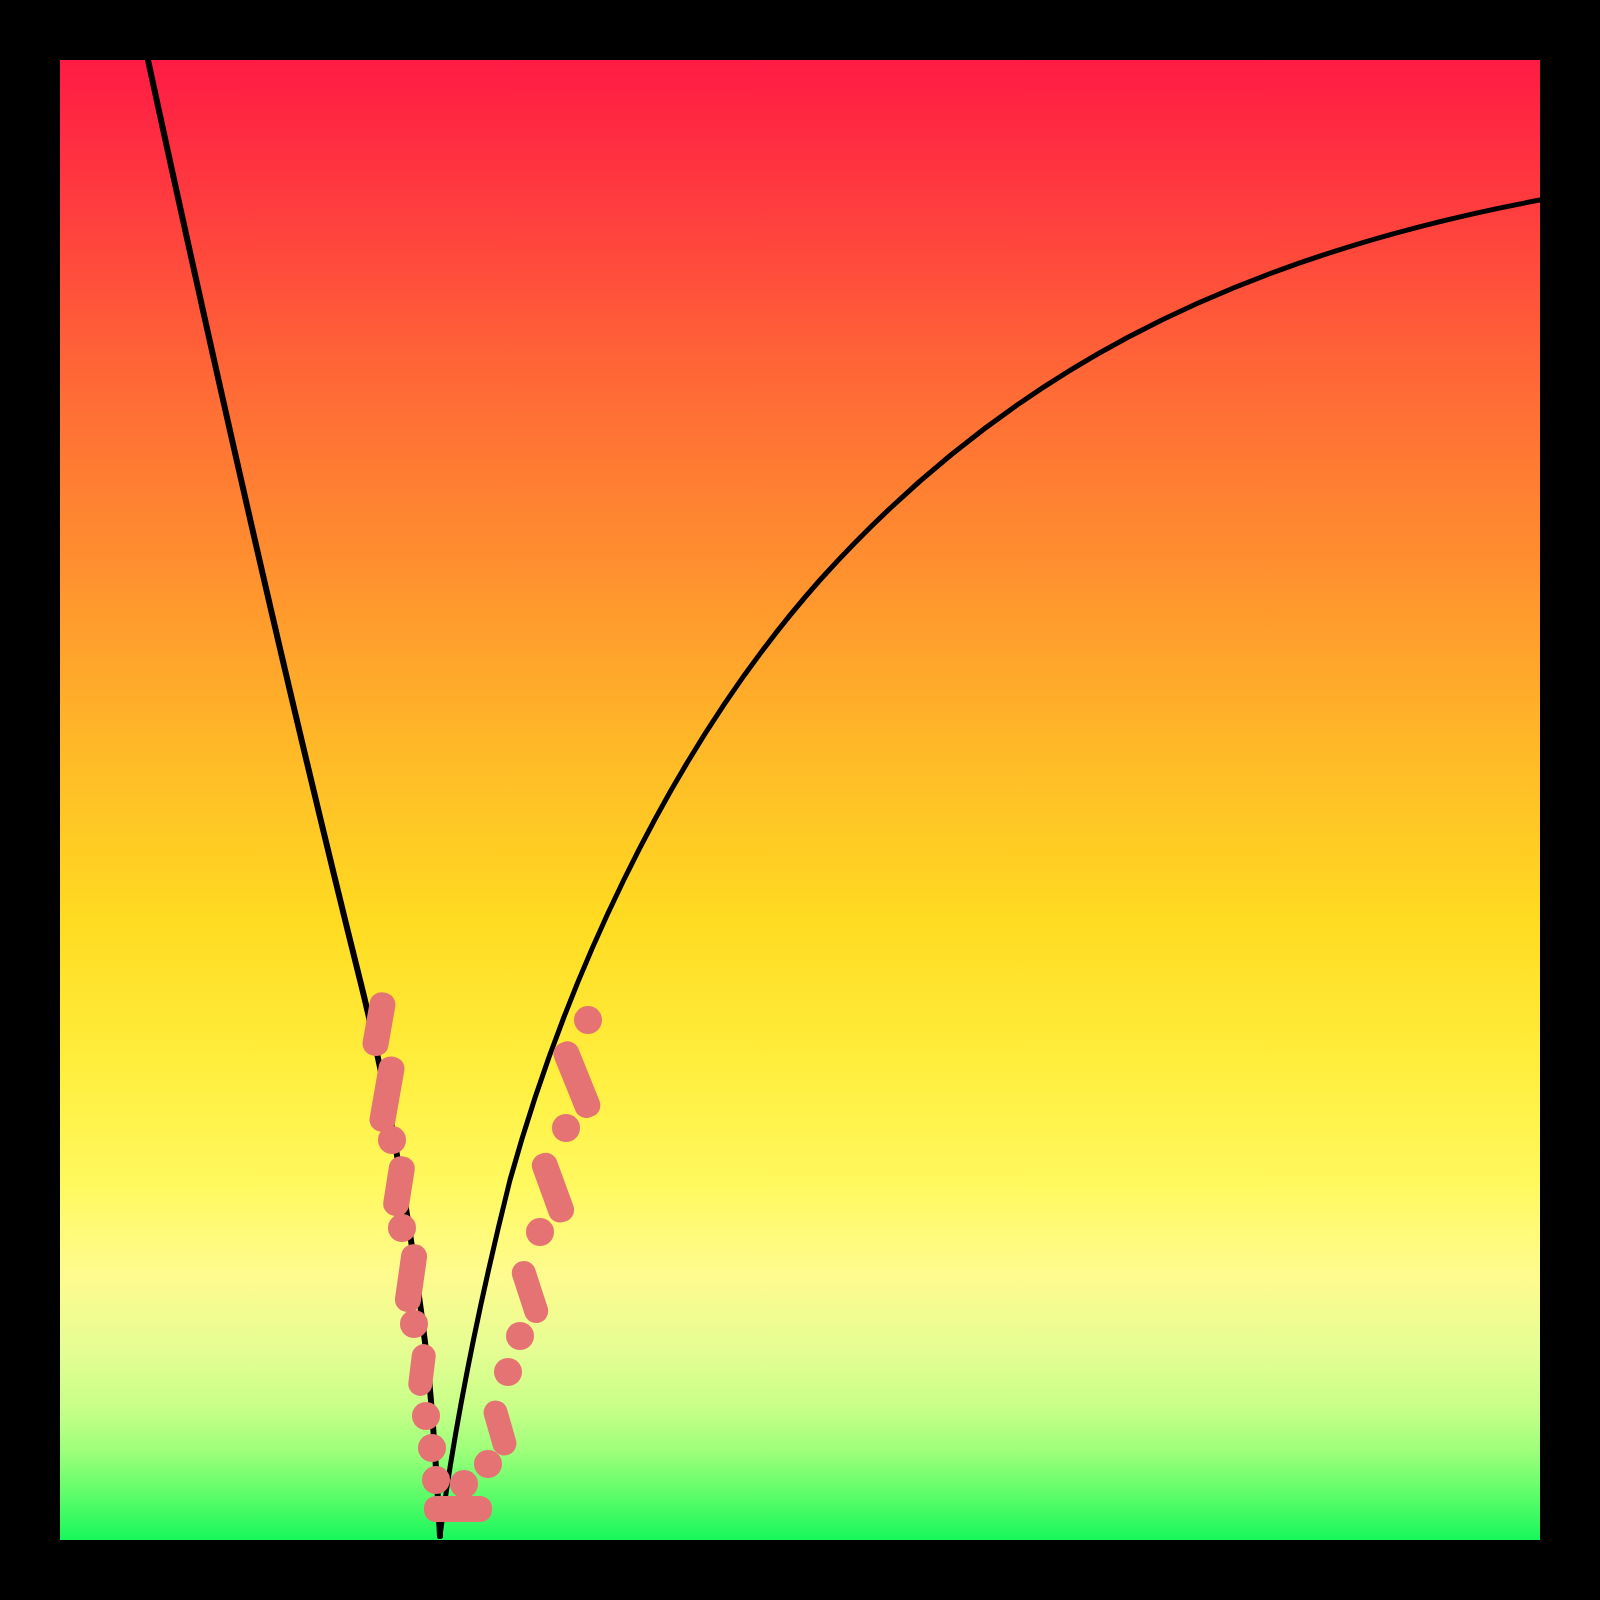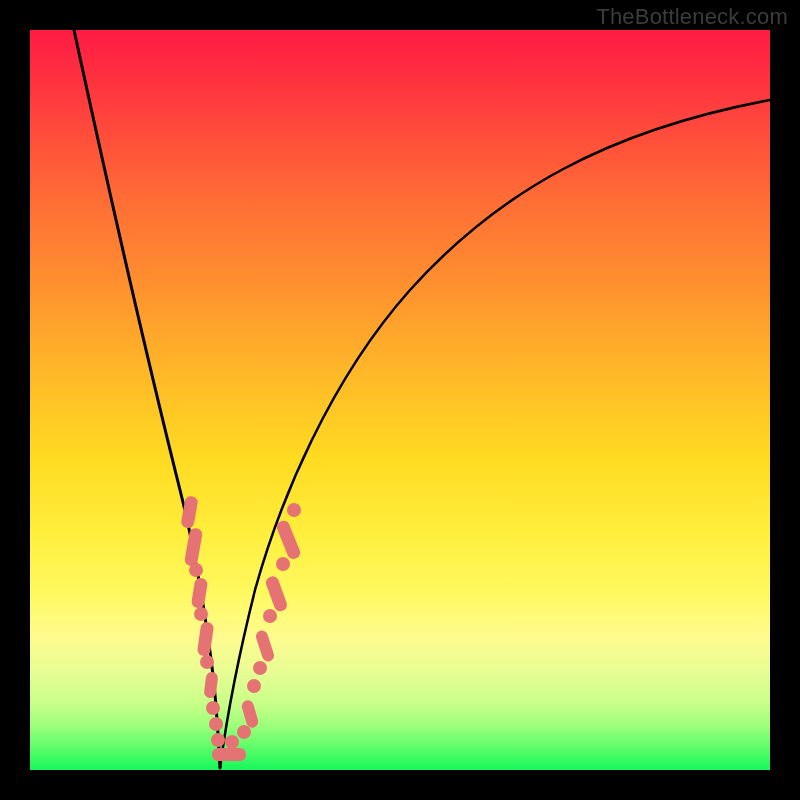--- a/index.html
+++ b/index.html
@@ -67,21 +67,20 @@
     fill: #e57373;
     stroke: none;
     rx: 6;
     ry: 6;
   }
 </style>
 </head>
 <body>
 
 <div class="outer">
-  <div class="watermark">TheBottleneck.com</div>
 
   <div class="plot">
 
     <svg class="curve" viewBox="0 0 740 740" preserveAspectRatio="none">
 
       <path d="M 44 0
                C 70 120, 110 300, 150 460
                C 165 520, 175 580, 183 645
                C 187 680, 189 720, 190 738" fill="none" stroke="#000" stroke-width="3" stroke-linecap="round"></path>
 

